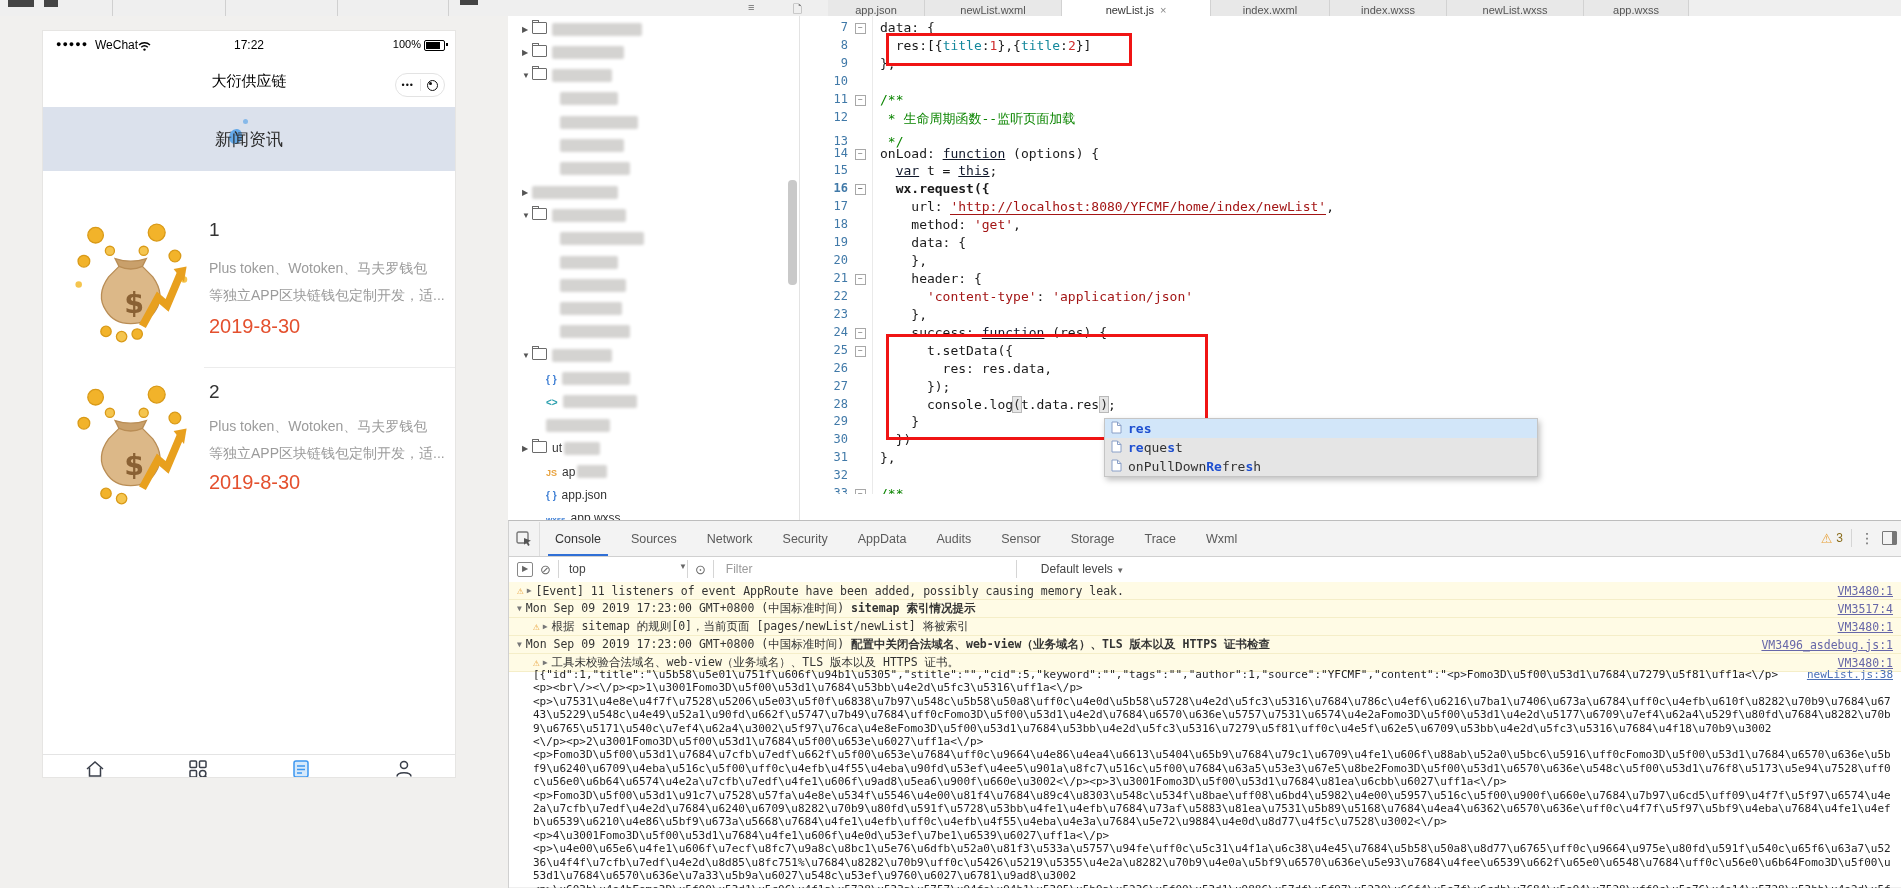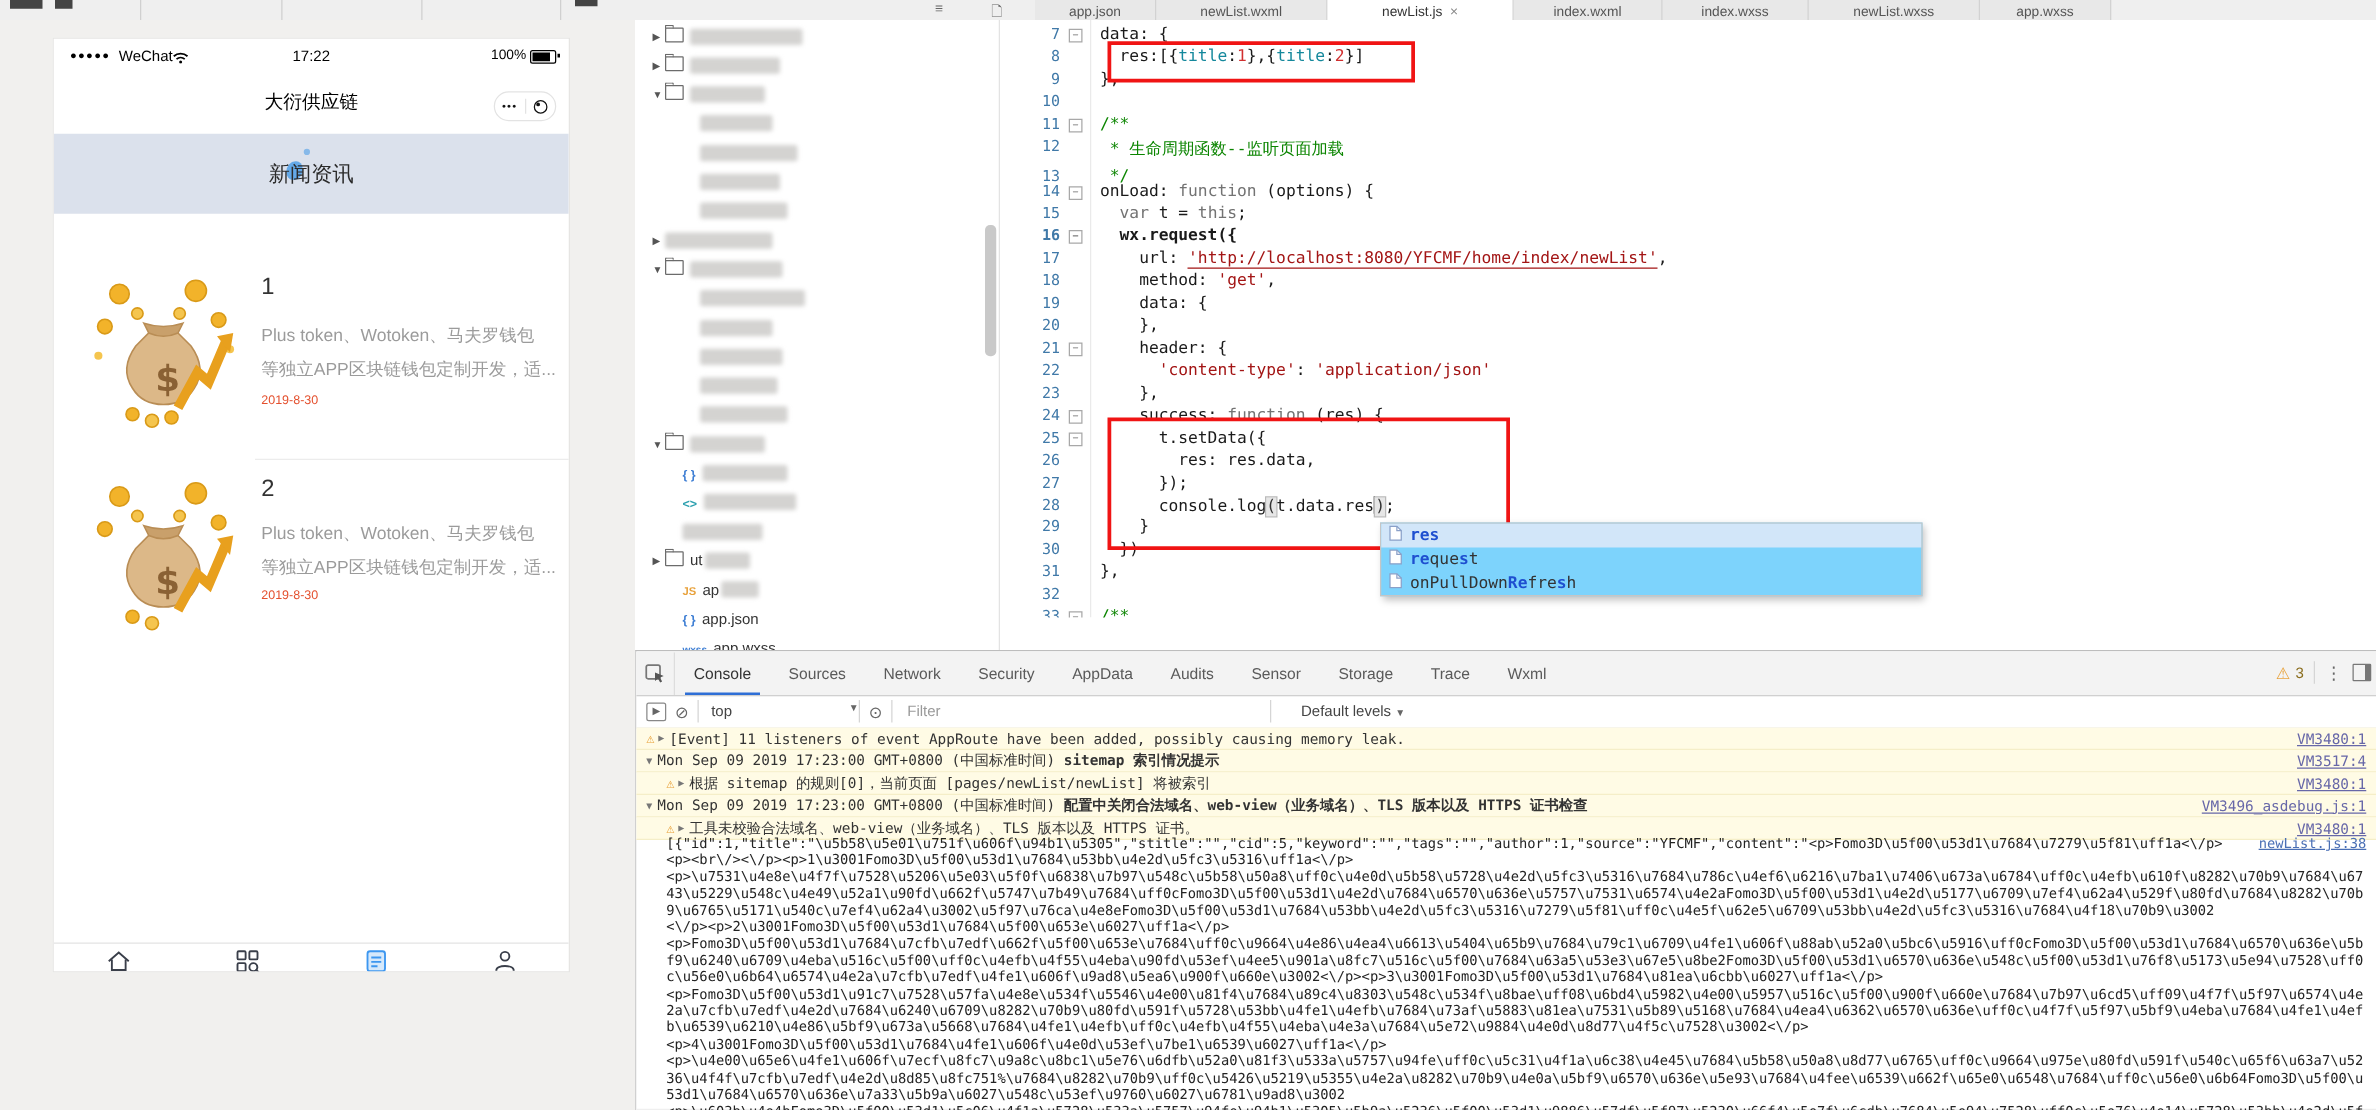--- a/index.html
+++ b/index.html
@@ -36,21 +36,21 @@
   .capsule .div{width:1px;height:12px;background:#e3e3e3;}
   .capsule .target{flex:1;display:flex;align-items:center;justify-content:center;}
   .capsule .target i{display:block;width:9px;height:9px;border:1.5px solid #111;border-radius:50%;position:relative;}
   .capsule .target i::after{content:"";position:absolute;left:1.5px;top:1.5px;width:3px;height:3px;background:#111;border-radius:50%;}
   #p-band{left:0;top:76px;width:100%;height:64px;background:#dbe1ec;}
   #p-band .bt{position:absolute;left:0;right:0;top:21px;text-align:center;font-size:17px;color:#2b2b2b;}
   .blob1{position:absolute;left:186px;top:22px;width:13px;height:15px;background:#4f9fe8;border-radius:60% 40% 55% 45%;opacity:.85;}
   .blob2{position:absolute;left:200px;top:12px;width:5px;height:5px;background:#4f9fe8;border-radius:50%;opacity:.6;}
   .news-item .num{position:absolute;font-size:19px;color:#333;}
   .news-item .desc{position:absolute;font-size:14px;line-height:27px;color:#9b9b9b;width:240px;}
-  .news-item .date{position:absolute;font-size:10px;}
+  .news-item .date{position:absolute;font-size:20px;}
   .divider{position:absolute;height:1px;background:#ececec;}
   #p-tabbar{left:0;top:723px;width:100%;height:41px;border-top:1px solid #e4e4e4;display:flex;}
   .ptab{flex:1;text-align:center;position:relative;}
   .ptab svg{margin-top:3px;}
 
   
   #tree-panel{left:508px;top:16px;width:292px;height:504px;background:#fff;border-right:1px solid #e3e3e3;box-sizing:border-box;}
   .tree-row{position:absolute;left:0;width:100%;height:22px;display:flex;align-items:center;font-size:12px;color:#333;}
   .tr-arrow{width:10px;margin-left:14px;font-size:8px;color:#555;flex:none;}
   .tr-ico{margin-right:5px;flex:none;}
@@ -63,27 +63,27 @@
   .blur-block{display:inline-block;height:13px;background:#d4d3d1;border-radius:2px;filter:blur(1.5px);}
   #tree-scroll{position:absolute;left:280px;top:164px;width:9px;height:105px;background:#c9c9c9;border-radius:4px;}
 
   
   #editor-panel{left:800px;top:16px;width:1101px;height:478px;background:#fff;overflow:hidden;}
   #gutter-line{position:absolute;left:72px;top:0;width:1px;height:100%;background:#eaeaea;}
   .code-line{position:absolute;left:0;width:100%;height:18px;font-family:"DejaVu Sans Mono",monospace;font-size:13px;white-space:pre;}
   .ln{position:absolute;left:0;width:48px;text-align:right;color:#4079a8;font-size:12px;}
   .fold{position:absolute;left:55px;top:3px;width:9px;height:9px;border:1px solid #a8a8a8;font-size:8px;line-height:7px;text-align:center;color:#777;background:#fff;}
   .ct{position:absolute;left:80px;top:0;}
-  .tk-p{color:#1a1a1a;} .tk-k{color:#737373;} .tk-s{color:#a31515;}
+  .tk-p{color:#1a1a1a;} .tk-k{color:#0f172a;text-decoration:underline;} .tk-s{color:#a31515;}
   .tk-su{color:#a31515;border-bottom:1px solid #a31515;}
   .tk-c{color:#0b8500;} .tk-n{color:#d12f2f;} .tk-t{color:#14889c;}
   .tk-br{background:#e6e6e6;outline:1px solid #b9b9b9;}
   .tk-cur{display:inline-block;width:0;border-left:1.3px solid #000;height:14px;vertical-align:-2px;}
   .redbox{position:absolute;border:3px solid #f01414;}
-  #autocomplete{position:absolute;left:304px;top:402px;width:432px;background:#7dd3fc;border:1px solid #c5c5c5;box-shadow:2px 3px 6px rgba(0,0,0,.25);}
+  #autocomplete{position:absolute;left:304px;top:402px;width:432px;background:#e5e5e5;border:1px solid #c5c5c5;box-shadow:2px 3px 6px rgba(0,0,0,.25);}
   .ac-row{height:19px;display:flex;align-items:center;font-family:"DejaVu Sans Mono",monospace;font-size:13px;color:#333;padding-left:6px;}
   .ac-row.sel{background:#d2e6f9;}
   .ac-row svg{margin-right:6px;}
   .ac-b{font-weight:bold;color:#1e4fd0;}
 
   #editor-status{left:800px;top:494px;width:1101px;height:26px;background:#f2f2f2;border-top:1px solid #dcdcdc;box-sizing:border-box;font-size:12px;color:#555;overflow:hidden;}
   #es-path{position:absolute;left:10px;top:5px;} #es-size{position:absolute;left:210px;top:5px;}
   #es-pos{position:absolute;left:905px;top:5px;} #es-lang{position:absolute;left:1045px;top:5px;width:70px;}
 
   

